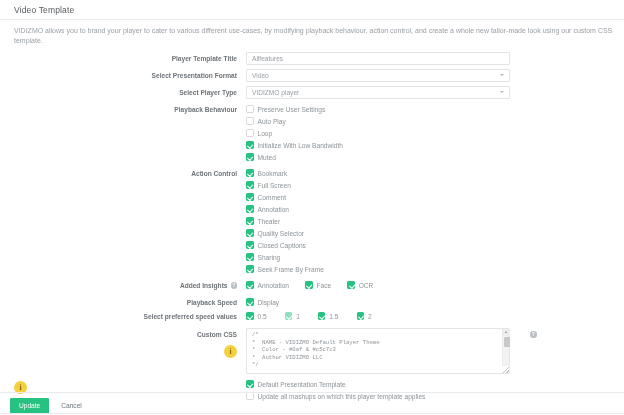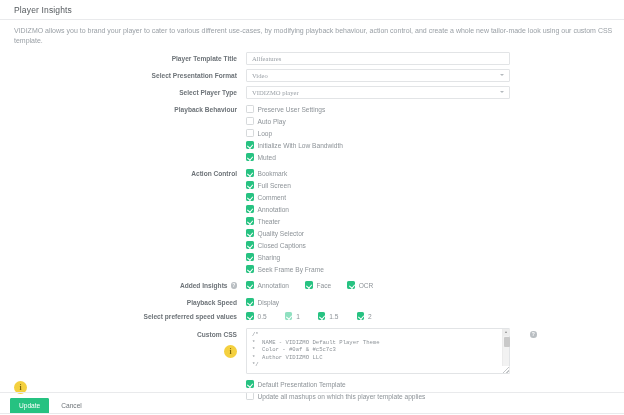--- a/index.html
+++ b/index.html
@@ -70,21 +70,21 @@
     width: 100%;
   }
   .fld { flex: 1 1 auto; position: relative; }
 
   
   .txt, .sel {
     width: 264px; height: 13px;
     border: 1px solid #e2e4e6;
     border-radius: 1px;
     background: #fff;
-    font-family: Liberation Serif, serif;
+    font-family: Liberation Sans, sans-serif;
     font-size: 6.6px;
     color: #9aa0a6;
     padding: 0 5px;
     line-height: 11px;
     outline: none;
     display: block;
   }
   .sel-wrap { position: relative; width: 264px; }
   .sel { padding-right: 14px; }
   .caret {
@@ -292,21 +292,21 @@
     left: 0; top: 413px;
     width: 624px; height: 1px;
     background: #e9eaec;
   }
 </style>
 </head>
 <body>
 
 <div class="page">
 
-  <div class="page-title">Player Insights</div>
+  <div class="page-title">Video Template</div>
   <div class="header-rule"></div>
   <div class="intro">VIDIZMO allows you to brand your player to cater to various different use-cases, by modifying playback behaviour, action control, and create a whole new tailor-made look using our custom CSS template.</div>
 
   <div class="form">
 
     <div class="row">
       <div class="lbl">Player Template Title</div>
       <div class="fld">
         <input class="txt" type="text" value="Allfeatures" style="">
       </div>

